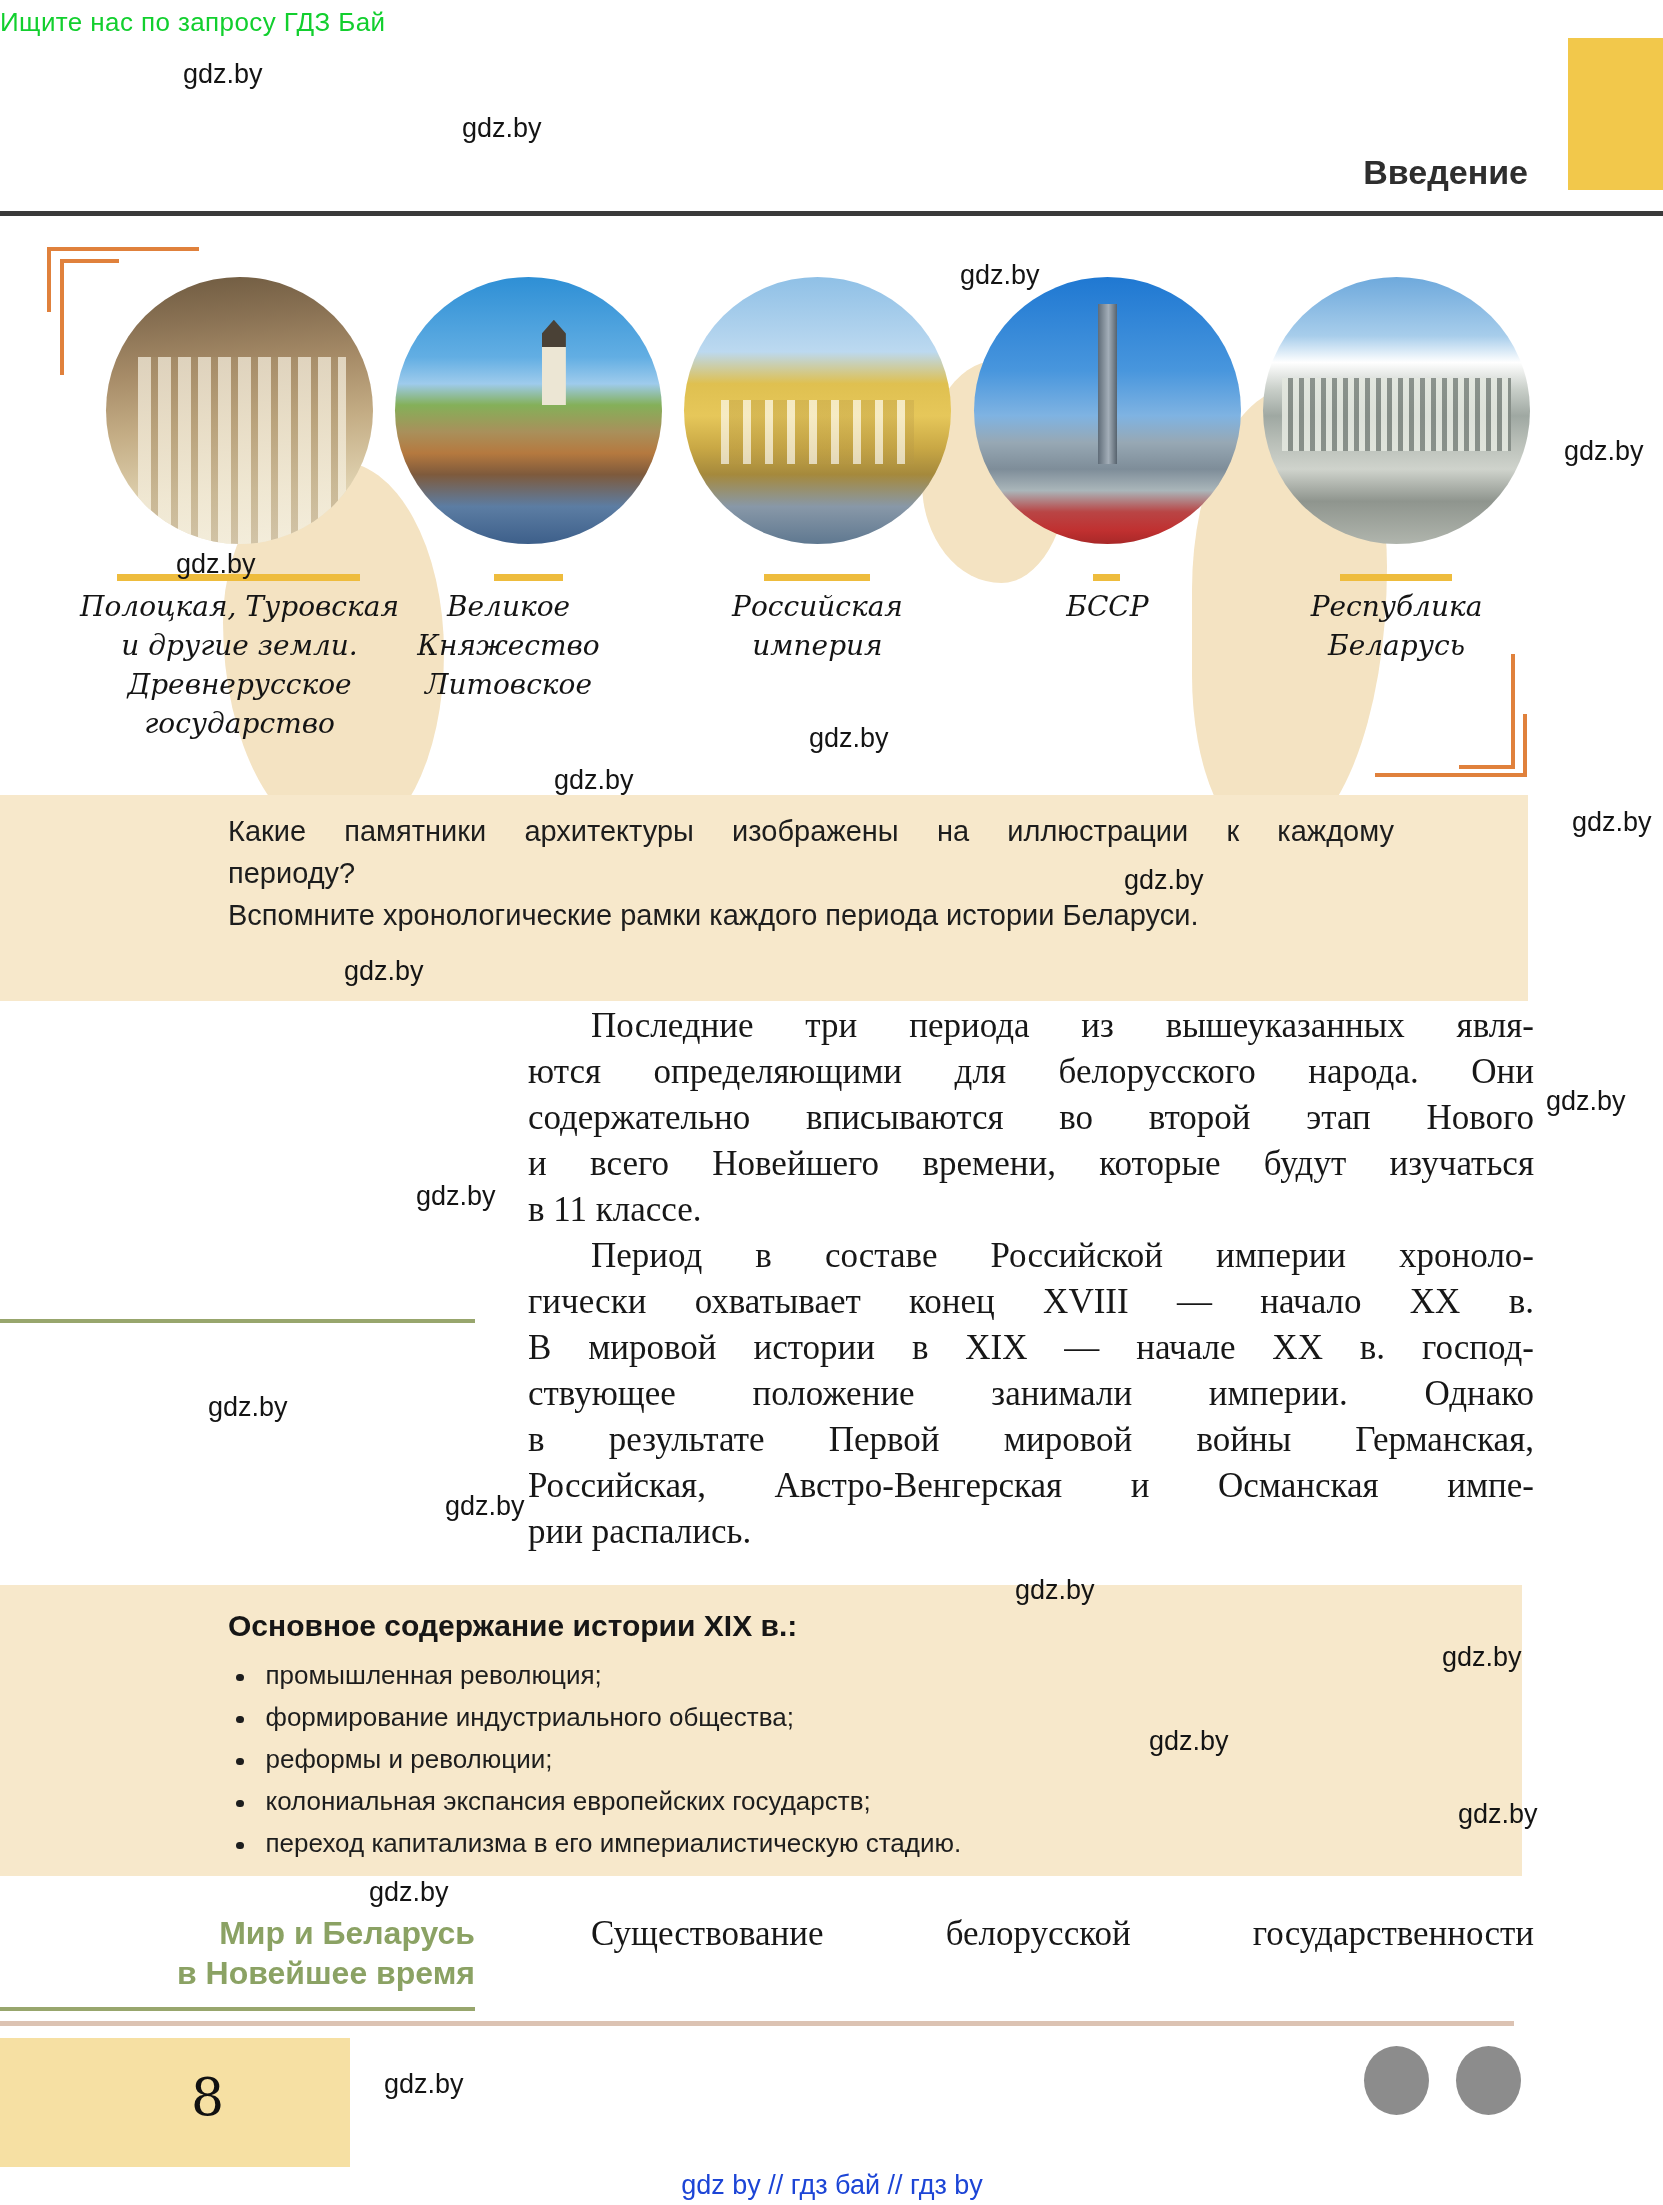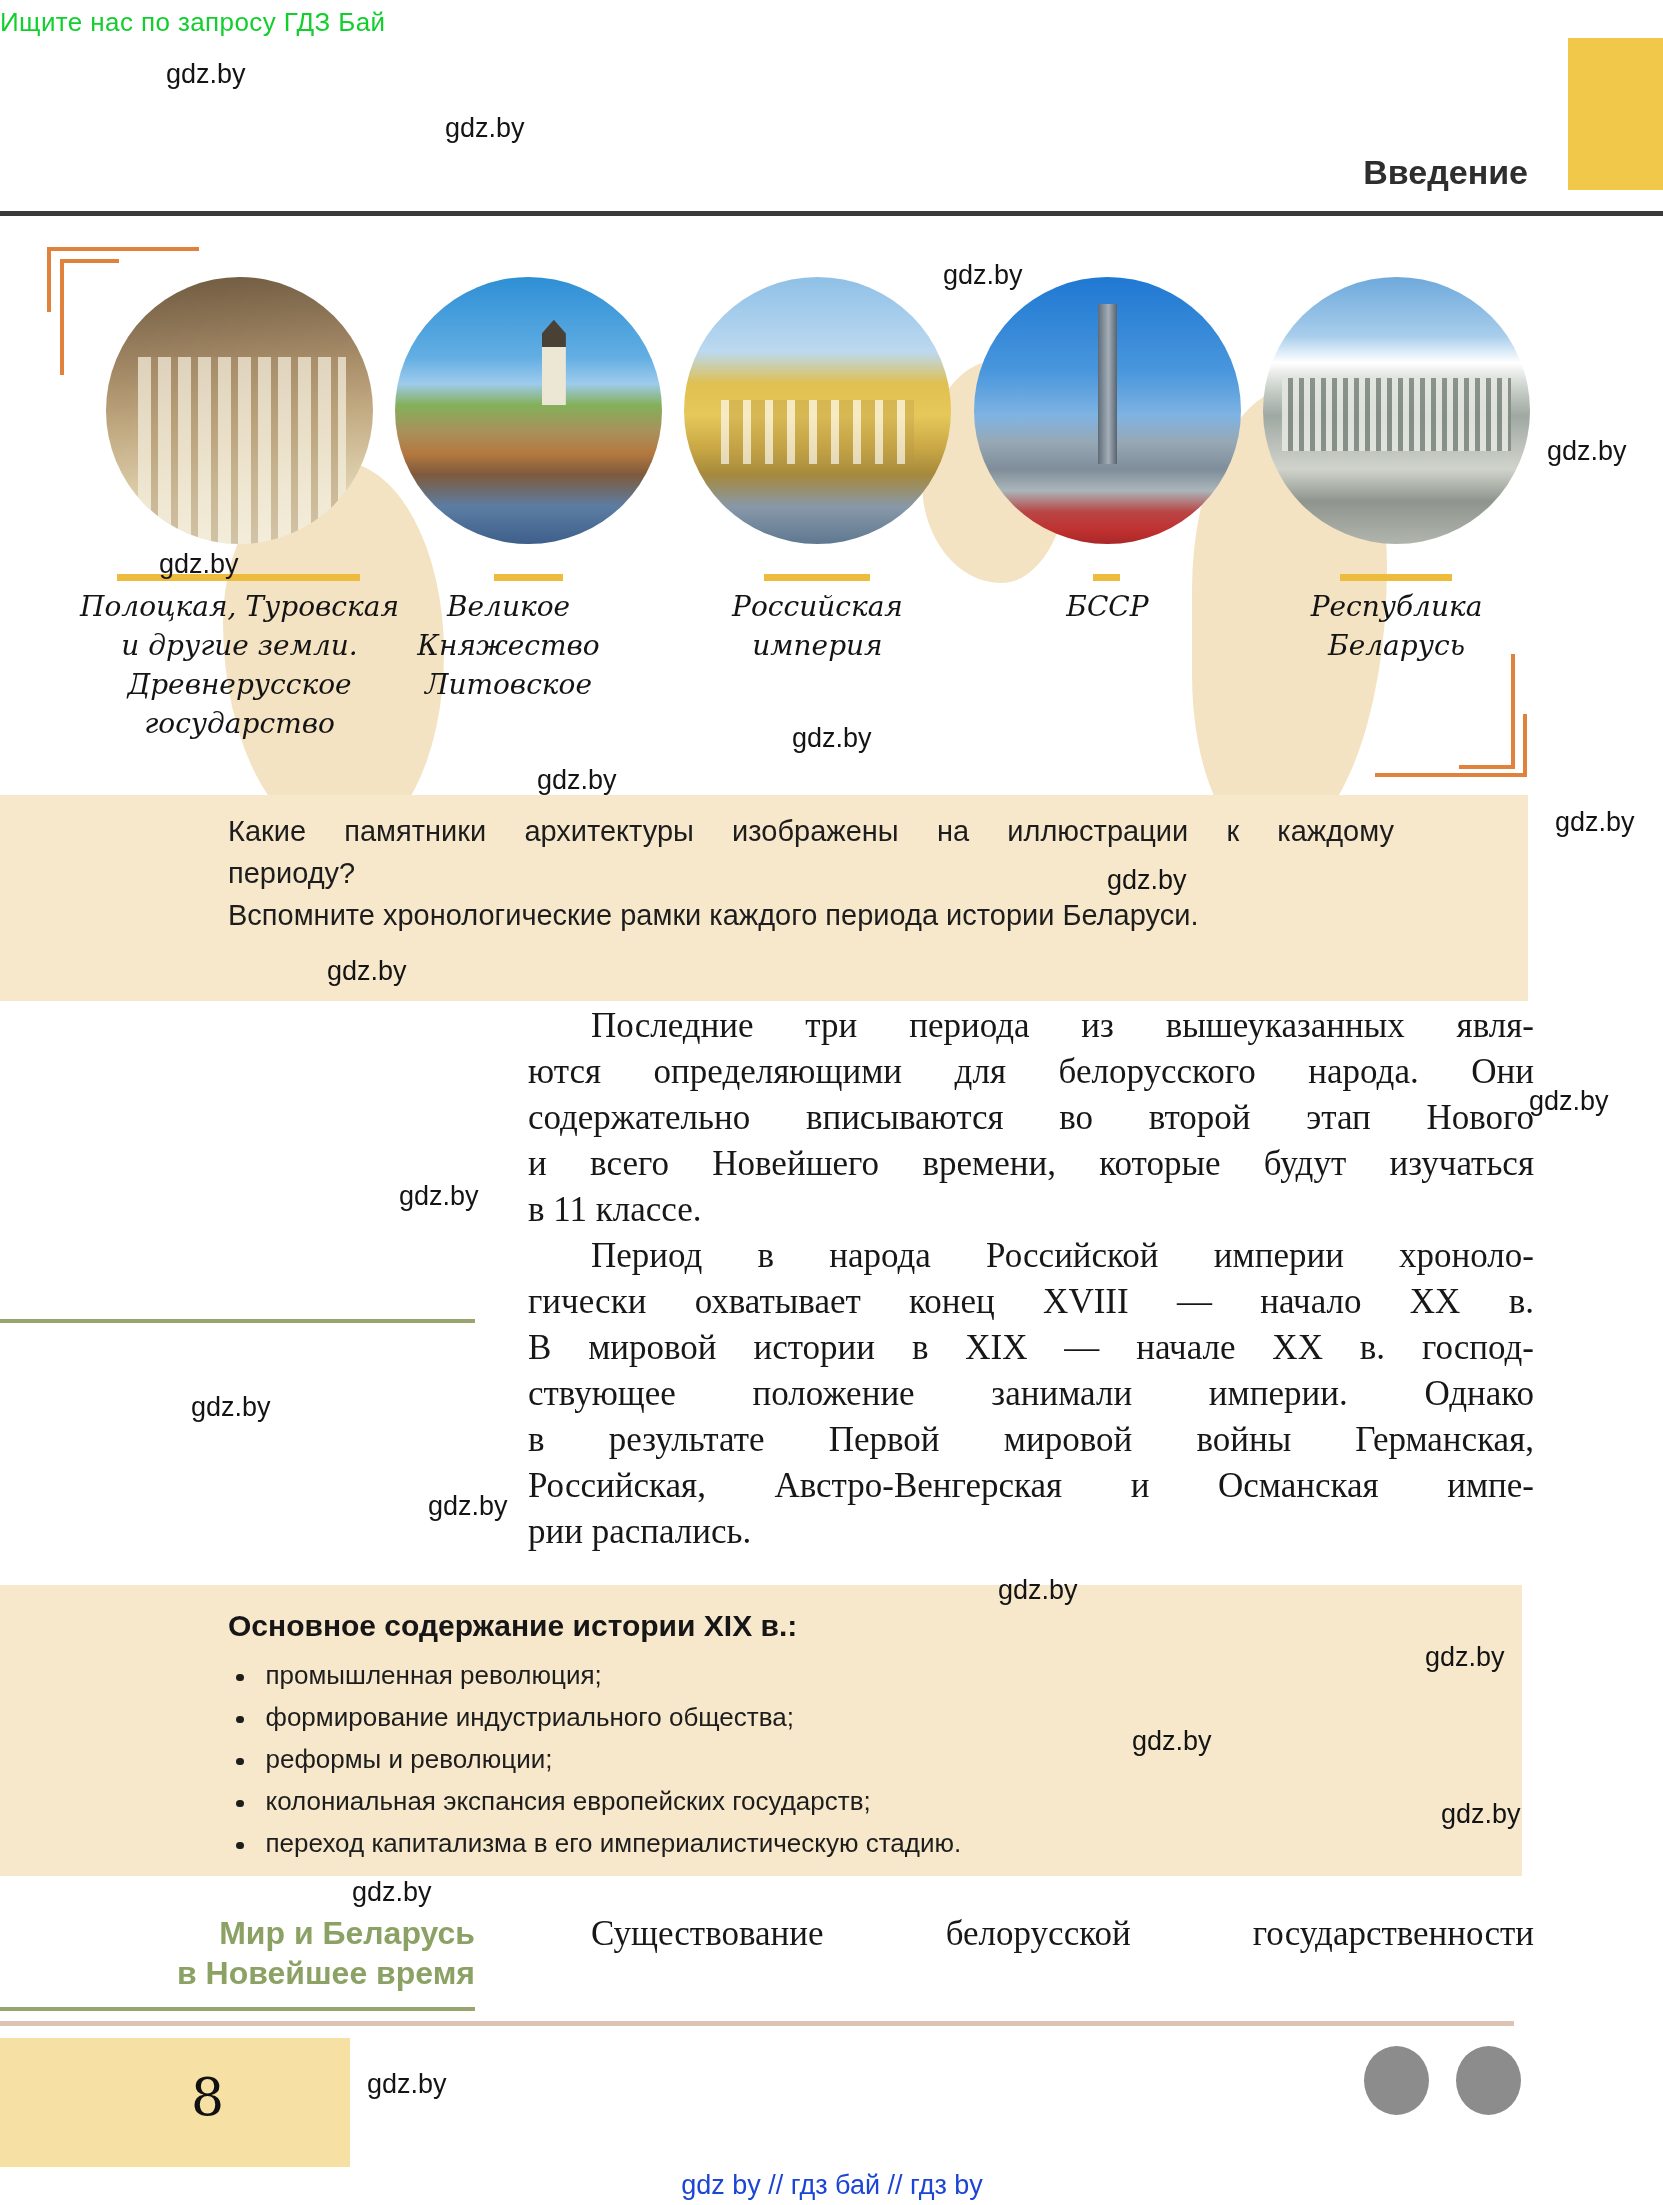--- a/index.html
+++ b/index.html
@@ -2,21 +2,21 @@
 <html style="font-size:13.4px"><head>
 <meta charset="utf-8">
 <style>
   html,body{margin:0;padding:0;background:#ffffff;}
   #page{position:relative;width:1664px;height:2205px;background:#ffffff;overflow:hidden;
         font-family:"Liberation Sans", sans-serif;color:#1b1b1b;}
 
   
   .promo{position:absolute;top:6.7px;left:0;width:100%;text-align:left;
          font-size:26px;color:#12cf2e;letter-spacing:0.4px;}
-  .wm{position:absolute;font-size:27px;color:#141414;white-space:nowrap;font-family:"Liberation Sans",sans-serif;}
+  .wm{position:absolute;font-size:27px;color:#141414;white-space:nowrap;font-family:"Liberation Sans",sans-serif;margin-left:17px;}
 
   
   .accent-block{position:absolute;left:1568px;top:38px;width:96px;height:152px;background:#f2c84b;}
   .intro-title{position:absolute;top:153px;left:0;width:1528px;text-align:right;
                font-size:34px;font-weight:700;color:#2e2e2e;}
   .header-rule{position:absolute;left:0;top:211px;width:1664px;height:5px;background:#3a3a3a;}
 
   
   .bracket{position:absolute;border:0 solid #e0813c;}
   .b-tl{border-left-width:4.2px;border-top-width:4.2px;}
@@ -164,21 +164,21 @@
       <div class="ln ind">Последние три периода из вышеуказанных явля-</div>
       <div class="ln">ются определяющими для белорусского народа. Они</div>
       <div class="ln">содержательно вписываются во второй этап Нового</div>
       <div class="ln">и всего Новейшего времени, которые будут изучаться</div>
       <div class="ln flush">в 11 классе.</div>
     </div>
 
   <div class="side-rule" style="top:1319px"></div>
 
   <div id="para2" class="body-par" style="top:1233px">
-      <div class="ln ind">Период в народа Российской империи хроноло-</div>
+      <div class="ln ind">Период в составе Российской империи хроноло-</div>
       <div class="ln">гически охватывает конец XVIII — начало XX в.</div>
       <div class="ln">В мировой истории в XIX — начале XX в. господ-</div>
       <div class="ln">ствующее положение занимали империи. Однако</div>
       <div class="ln">в результате Первой мировой войны Германская,</div>
       <div class="ln">Российская, Австро-Венгерская и Османская импе-</div>
       <div class="ln flush">рии распались.</div>
     </div>
 
   <div class="cbox">
     <div class="cbox-title">Основное содержание истории XIX в.:</div>

